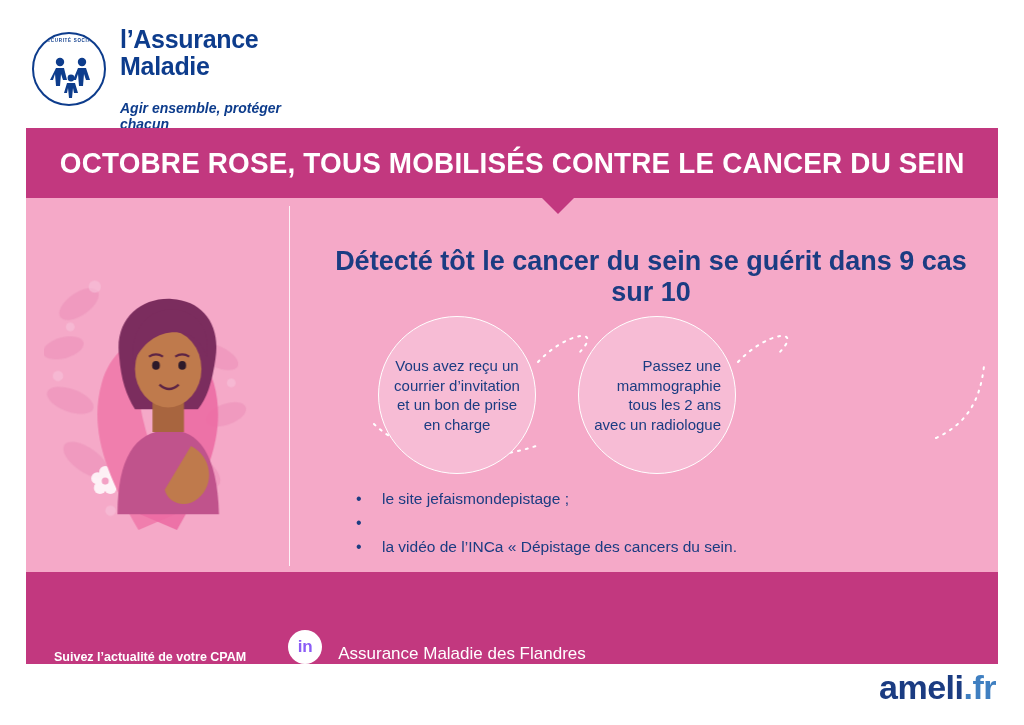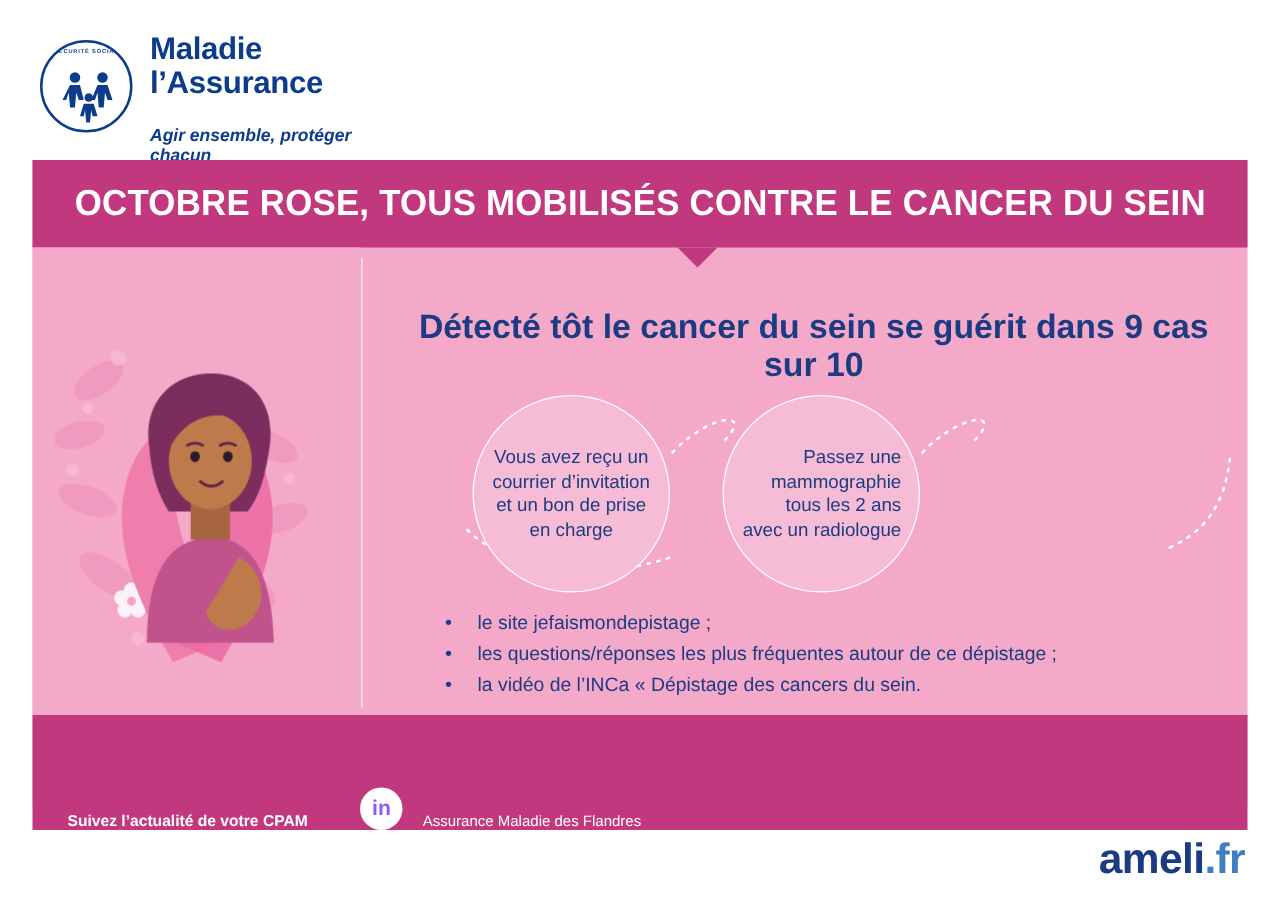--- a/index.html
+++ b/index.html
@@ -228,21 +228,21 @@
     display: flex;
     align-items: center;
     justify-content: center;
     color: #8b5cf6;
     font-weight: bold;
     font-size: 17px;
     font-family: "Liberation Sans", sans-serif;
   }
   #footer-page {
     color: #ffffff;
-    font-size: 12px;
+    font-size: 17px;
     margin-left: 16px;
   }
 
   
   #ameli {
     position: absolute;
     right: 28px;
     bottom: 18px;
     font-size: 34px;
     font-weight: bold;
@@ -265,22 +265,22 @@
         <circle cx="26" cy="28" r="4.2"></circle>
         <path d="M22 34 L30 34 L33 46 L29 46 L27 40 L26 52 L22 52 L21 40 L19 46 L16 46 Z"></path>
         <circle cx="48" cy="28" r="4.2"></circle>
         <path d="M44 34 L52 34 L56 46 L52 46 L50 40 L49 52 L45 52 L44 40 L42 46 L39 46 Z"></path>
         <circle cx="37" cy="44" r="3.4"></circle>
         <path d="M33 49 L41 49 L44 59 L40 59 L39 54 L38 64 L35 64 L34 54 L33 59 L30 59 Z"></path>
       </g>
     </svg>
   </div>
   <div id="logo-text">
+    <div id="logo-title-1">l’Assurance</div>
     <div id="logo-title-2">Maladie</div>
-    <div id="logo-title-1">l’Assurance</div>
     <div id="logo-tagline">Agir ensemble, protéger chacun</div>
   </div>
 </div>
 
 <div id="card">
 
   <div id="card-header">
     <div id="card-title">OCTOBRE ROSE, TOUS MOBILISÉS CONTRE LE CANCER DU SEIN</div>
   </div>
   <div id="header-arrow"></div>
@@ -368,21 +368,20 @@
   </div>
 
   <div id="more-block">
 
     <div class="bullet-row">
       <span class="bullet-dot">•</span>
       <span>le site jefaismondepistage ;</span>
     </div>
     <div class="bullet-row">
       <span class="bullet-dot">•</span>
-      <span>les questions/réponses les plus fréquentes autour de ce dépistage ;</span>
     </div>
     <div class="bullet-row">
       <span class="bullet-dot">•</span>
       <span>la vidéo de l’INCa « Dépistage des cancers du sein.</span>
     </div>
   </div>
 
   <div id="card-footer">
     <div id="footer-cpam">Suivez l’actualité de votre CPAM</div>
     <div id="linkedin-badge">

